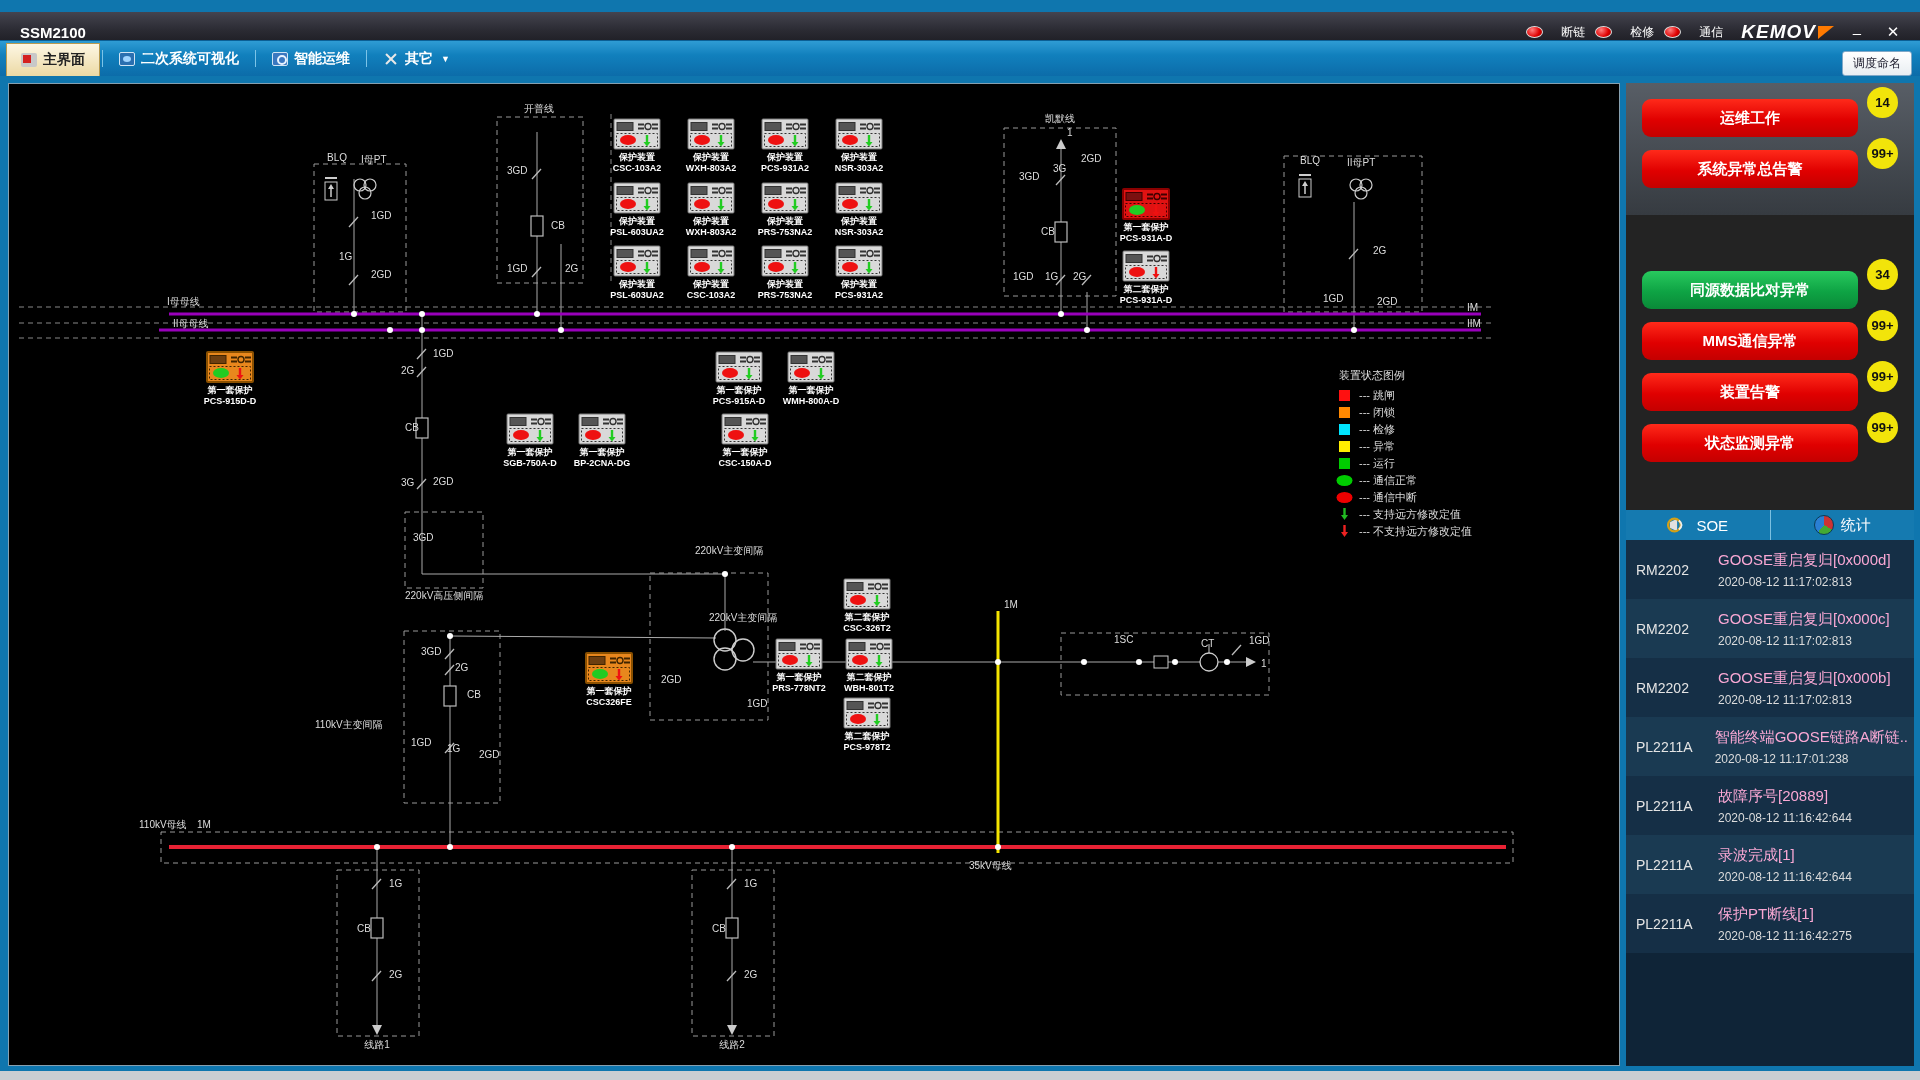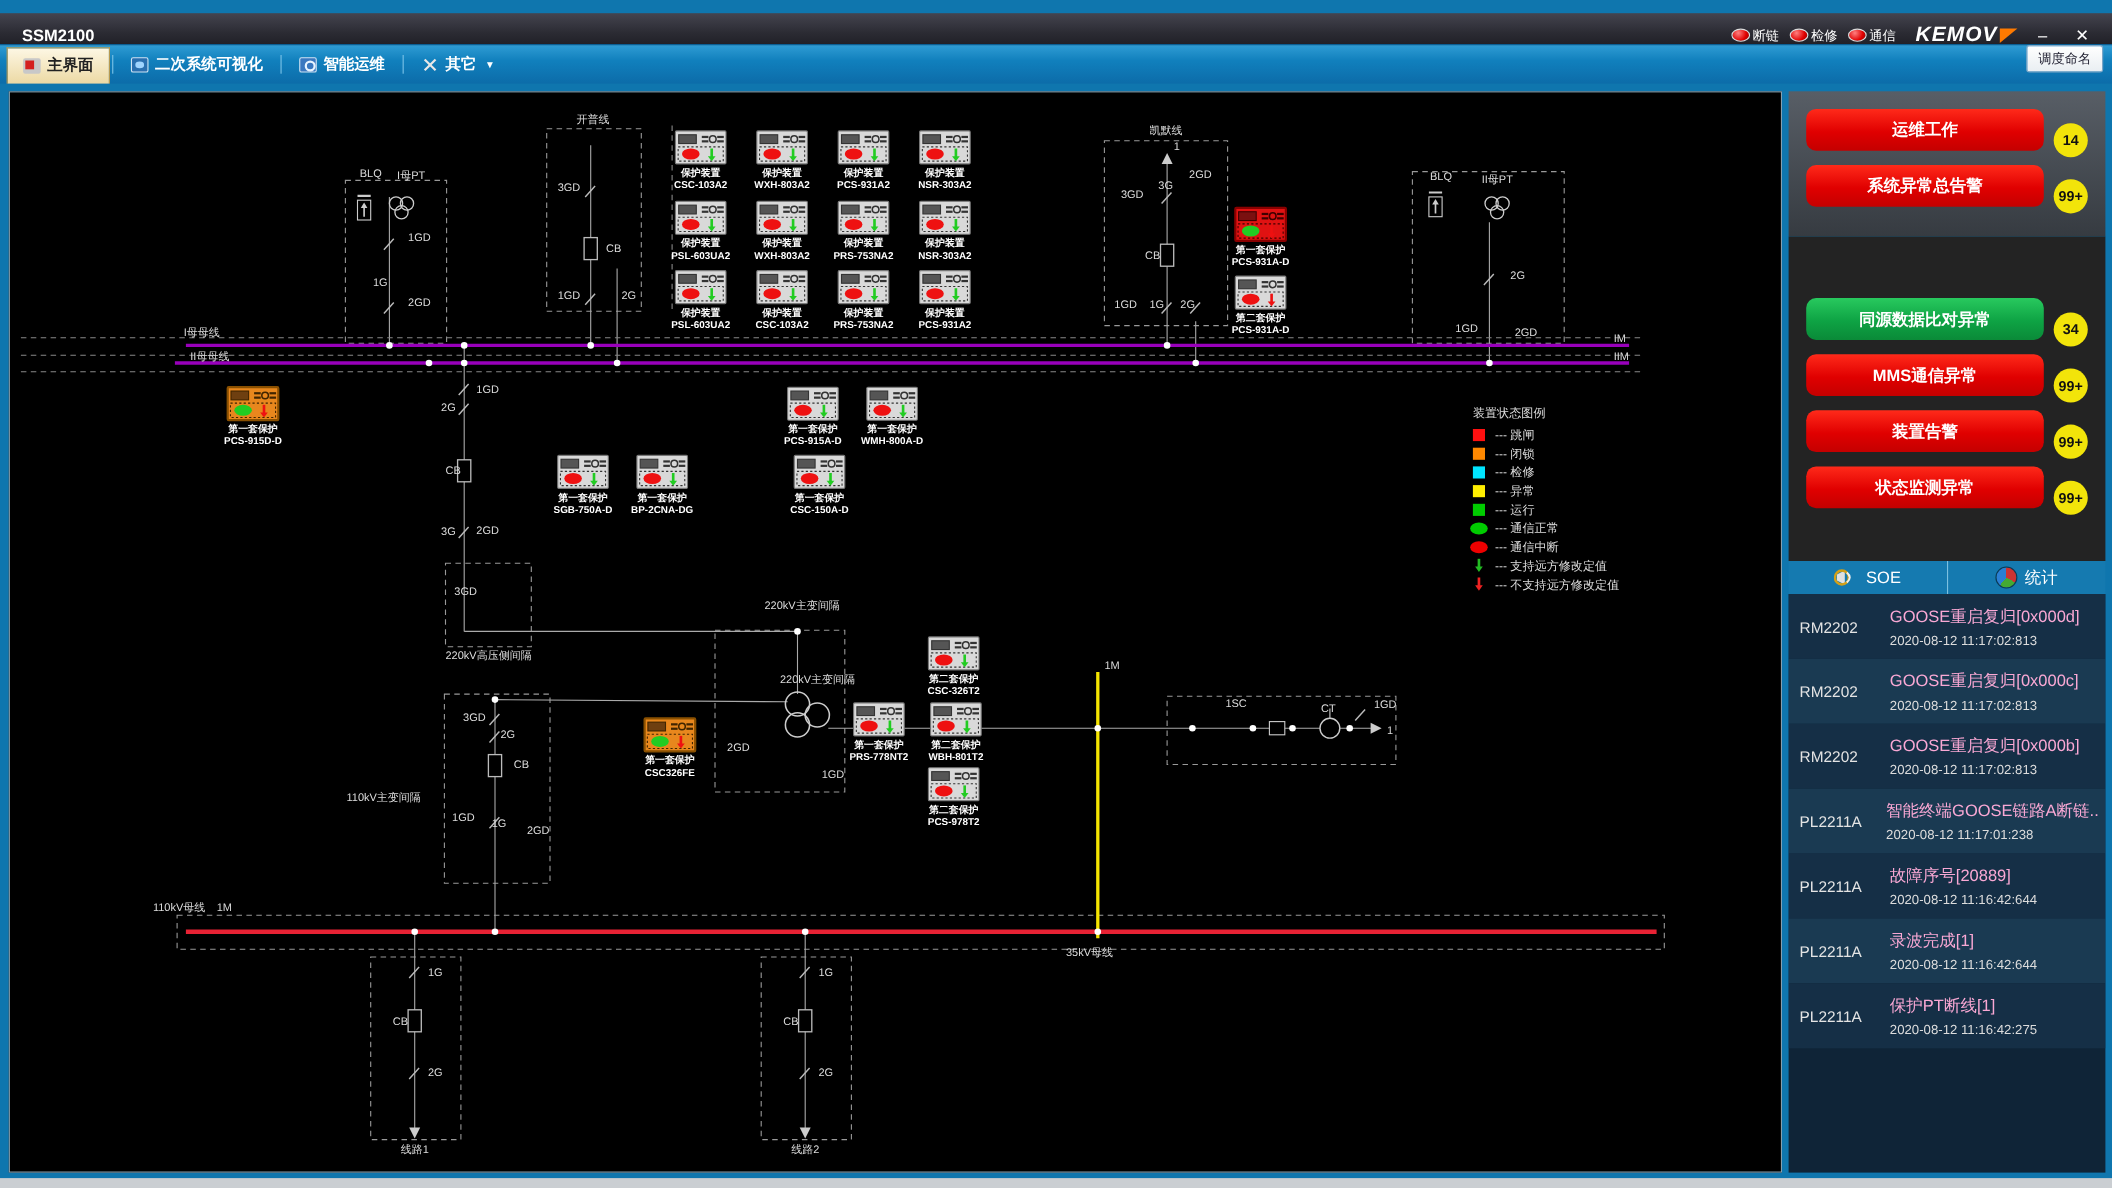--- a/index.html
+++ b/index.html
@@ -7,21 +7,21 @@
     font-family:"Liberation Sans","DejaVu Sans",sans-serif; background:#0f76ae; }
 
   
   .titlebar { position:absolute; left:0; top:12px; width:1920px; height:40px;
     background:linear-gradient(#44444f 0%, #2b2b33 45%, #15151b 100%);
     display:flex; align-items:center; }
   .app-title { color:#fff; font-weight:bold; font-size:15px; padding-left:20px; }
   .center-title { position:absolute; left:0; right:0; text-align:center;
     color:#ffee00; font-weight:bold; font-size:15px; letter-spacing:1px; }
   .tb-right { margin-left:auto; display:flex; align-items:center; gap:10px; padding-right:14px; z-index:2; }
-  .status-item { display:flex; align-items:center; gap:2px; color:#fff; font-size:12px; }
+  .status-item { display:flex; align-items:center; gap:18px; color:#fff; font-size:12px; }
   .led { width:17px; height:12px; border-radius:50%;
     background:radial-gradient(circle at 35% 30%, #ff8080, #e00000 60%, #900000);
     border:1px solid #ddd; }
   .logo { display:flex; align-items:center; margin-left:8px; }
   .logo-text { color:#fff; font-weight:900; font-style:italic; font-size:19px; letter-spacing:1px; }
   .logo-swoosh { width:0; height:0; margin-left:2px;
     border-left:16px solid #ff7a00; border-bottom:13px solid transparent; }
   .win-btn { color:#fff; font-size:15px; width:26px; text-align:center; cursor:default; }
 
   
@@ -38,21 +38,21 @@
   .mi-home::after { content:""; position:absolute; left:2px; top:2px; width:8px; height:8px; background:#d42020; }
   .mi-vis { background:#2a6fb0; border:1px solid #cfe4f4; }
   .mi-vis::after { content:""; position:absolute; left:3px; top:3px; width:8px; height:6px; background:#9fd4ff; border-radius:50%; }
   .mi-ops { background:#3a78c0; border:1px solid #cfe4f4; }
   .mi-ops::after { content:""; position:absolute; left:4px; top:2px; width:6px; height:6px; border:2px solid #e8f4ff; border-radius:50%; }
   .mi-other { background:transparent; }
   .mi-other::before, .mi-other::after { content:""; position:absolute; left:7px; top:0; width:2px; height:14px; background:#e8e8e8; }
   .mi-other::before { transform:rotate(45deg); }
   .mi-other::after { transform:rotate(-45deg); }
   .caret { font-size:9px; margin-left:2px; }
-  .menu-right { margin-left:auto; display:flex; align-items:flex-start; padding-right:8px;padding-left:22px; }
+  .menu-right { margin-left:auto; display:flex; align-items:flex-end; padding-right:8px;padding-left:22px; }
   .dispatch-btn { background:linear-gradient(#ffffff,#e9eef2); border:1px solid #7fa8c8;
     border-radius:3px; color:#223; font-size:12px; padding:3px 10px; }
 
   
   .canvas { position:absolute; left:8px; top:83px; width:1612px; height:983px;
     background:#000; border:1px solid #86a0b0; }
 
   
   .sidebar { position:absolute; left:1626px; top:83px; width:288px; height:983px;
     display:flex; flex-direction:column; }
@@ -64,21 +64,21 @@
   .exit-icon { margin-left:auto; }
   .alert-sec1 { background:linear-gradient(#585e66,#363b41); padding:16px 0 14px 0; }
   .alert-sec2 { background:#232323; padding:56px 0 14px 0; flex:0 0 295px; }
   .btn-row { position:relative; margin:0 56px 13px 16px; height:38px; }
   .alert-btn { width:100%; height:38px; border:none; border-radius:9px; color:#fff;
     font-size:15px; font-weight:bold; font-family:inherit;
     background:linear-gradient(#ff2a1a,#e00000 55%,#c40000); }
   .alert-btn.green { background:linear-gradient(#28c95e,#0ea344 55%,#0a8a38); }
   .badge { position:absolute; right:-40px; top:-12px; width:31px; height:31px; border-radius:50%;
     background:#f2e40a; color:#111; font-size:13px; font-weight:bold;
-    display:flex; align-items:center; justify-content:center;margin-top:25px; }
+    display:flex; align-items:center; justify-content:center; }
   .tabbar { height:30px; background:#157ab0; display:flex; }
   .tabbar .tab { flex:1; display:flex; align-items:center; justify-content:center; gap:7px;
     color:#fff; font-size:15px; }
   .tabbar .tab:first-child { border-right:1px solid #7cc0e0; }
   .soe-ico { width:22px; height:18px; }
   .pie-ico { width:20px; height:20px; border-radius:50%;
     background:conic-gradient(#cc3333 0 120deg, #44aa33 120deg 220deg, #2a7fd4 220deg 360deg);
     border:1px solid #0a3a55; }
   .events { flex:1; background:#0f2437; overflow:hidden; }
   .ev-row { height:59px; display:flex; align-items:stretch; }

